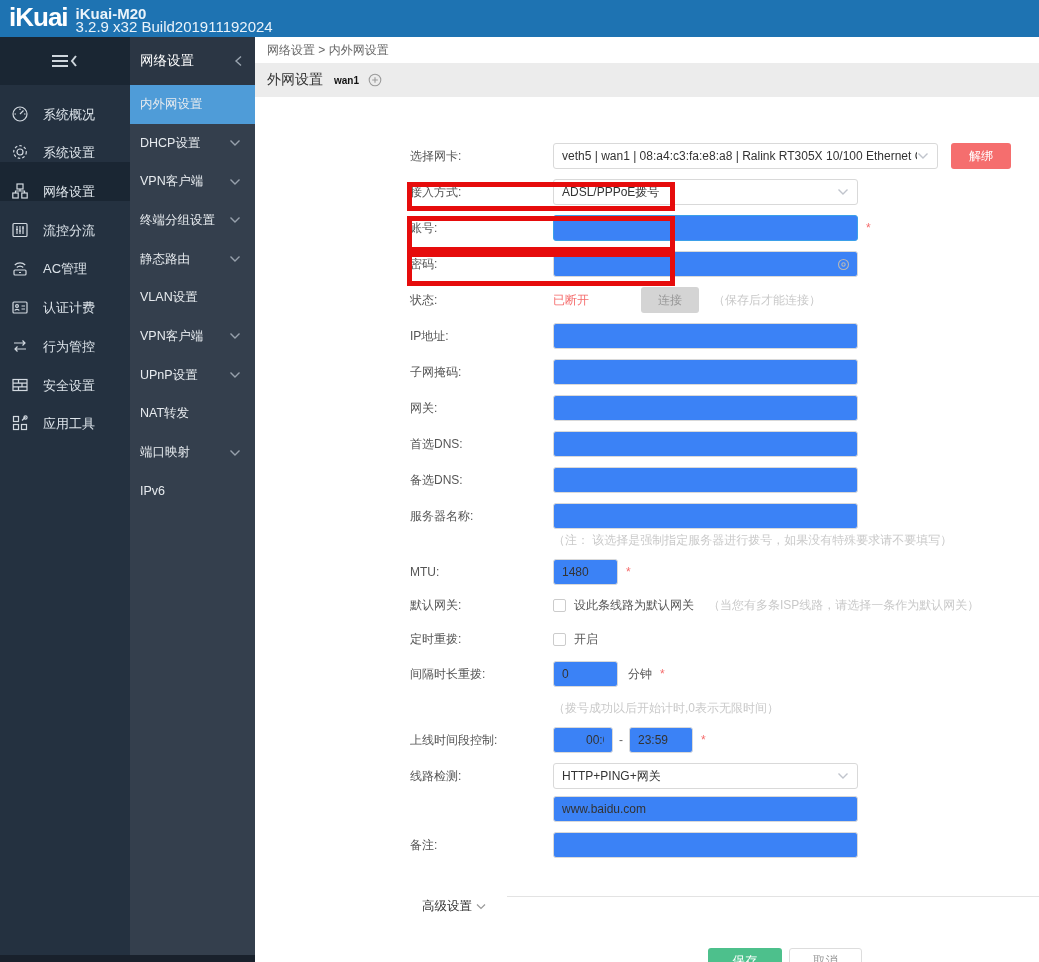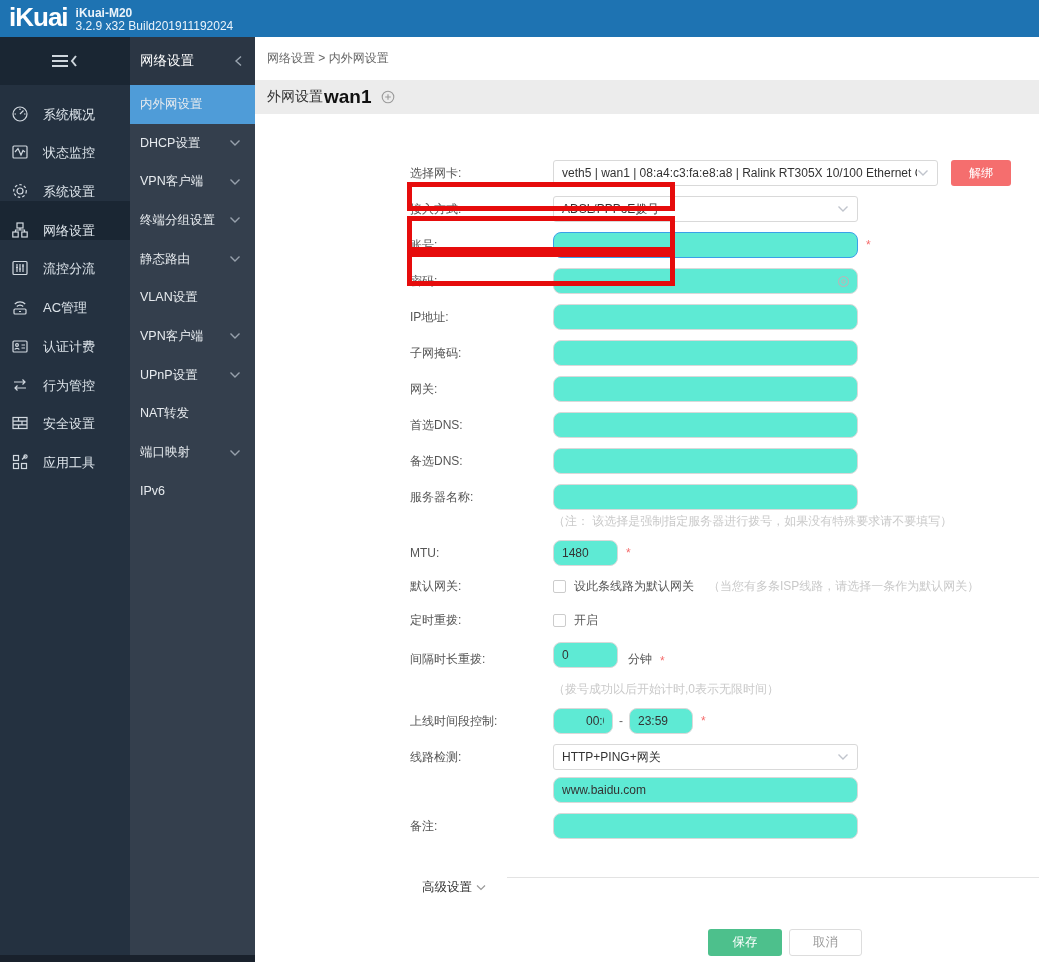--- a/index.html
+++ b/index.html
@@ -4,21 +4,21 @@
 <style>
   * { margin:0; padding:0; box-sizing:border-box; }
   html,body { width:1039px; height:962px; overflow:hidden; background:#fff;
     font-family:"Liberation Sans","DejaVu Sans",sans-serif; }
   body { position:relative; }
 
   
   .topbar { position:absolute; left:0; top:0; width:1039px; height:37px; background:#1e73b2;
     display:flex; align-items:center; }
   .logo { color:#fff; font-size:26px; font-weight:800; letter-spacing:-1px; margin:0 8px 2px 9px; }
-  .ver { color:#eaf3fa; font-size:12px; line-height:13px; padding-top:2px; }
+  .ver { color:#eaf3fa; font-size:15px; line-height:13px; padding-top:2px; }
   .ver .model { font-weight:bold; }
 
   
   .sidebar { position:absolute; left:0; top:37px; width:130px; height:925px; background:#243140; }
   .burger { height:48px; background:#1a2633; display:flex; align-items:center; justify-content:center;
     color:#cfd6dd; }
   .nav { }
   .nav-item { height:38.7px; display:flex; align-items:flex-end; padding-left:10px; cursor:pointer; }
   .nav-item.selected { background:#1a2633; }
   .nav-item .nicon { width:22px; height:20px; margin-right:11px; flex:none; display:flex; align-items:center; }
@@ -29,32 +29,32 @@
   .submenu { position:absolute; left:130px; top:37px; width:125px; height:925px; background:#343f4d; }
   .submenu-header { height:48px; background:#2b3644; display:flex; align-items:center;
     padding:0 12px 0 10px; color:#fff; font-size:13.5px; justify-content:space-between; }
   .sub-item { height:38.7px; display:flex; align-items:center; justify-content:space-between;
     padding:0 14px 0 10px; color:#e7ebef; font-size:12.5px; cursor:pointer; white-space:nowrap; }
   .sub-item.selected { background:#4f9cd8; }
   .side-bottom-strip { position:absolute; left:0; top:955px; width:255px; height:7px; background:#19212c; }
 
   
   .main { position:absolute; left:255px; top:37px; width:784px; height:925px; background:#fff; }
-  .breadcrumb { height:43px; display:flex; align-items:center; padding-left:12px; color:#666; font-size:12px; }
+  .breadcrumb { height:26px; display:flex; align-items:center; padding-left:12px; color:#666; font-size:12px; }
   .titlebar { height:34px; background:#ececec; display:flex; align-items:center; padding-left:12px; }
   .titlebar .t1 { font-size:14px; color:#333; }
-  .titlebar .t2 { font-size:19px; color:#111; font-weight:bold; margin-left:1px; }
+  .titlebar .t2 { font-size:10px; color:#111; font-weight:bold; margin-left:11px; }
   .titlebar .plus { margin-left:9px; display:flex; align-items:center; }
 
   
   .form { padding:46px 0 0 155px; position:relative; }
   .row { display:flex; align-items:center; height:26px; margin-bottom:10px; }
   .lbl { width:143px; flex:none; font-size:12px; color:#555; }
-  input.txt { height:26px; width:305px; border:1px solid #d9d9d9; border-radius:8px; padding:0 8px;
-    font-size:12px; color:#333; outline:none; font-family:inherit; background:#5eead4; }
+  input.txt { height:26px; width:305px; border:1px solid #d9d9d9; border-radius:3px; padding:0 8px;
+    font-size:12px; color:#333; outline:none; font-family:inherit; background:#3b82f6; }
   input.txt::placeholder { color:#bbb; }
   input.w-sm { width:65px; }
   input.w-t1 { width:60px;padding-left:32px; } input.w-t2 { width:64px; }
   input.focus-blue { border-color:#3ba0e9; }
   .iwrap { position:relative; display:flex; align-items:center; }
   .iwrap .eye { position:absolute; right:8px; display:flex; }
   .select { height:26px; width:305px; border:1px solid #d9d9d9; border-radius:3px; background:#fff;
     display:flex; align-items:center; justify-content:space-between; padding:0 8px; cursor:pointer; }
   .select .sel-text { font-size:12px; color:#333; white-space:nowrap; overflow:hidden; flex:1; }
   .select.w385 { width:385px; }
@@ -115,29 +115,20 @@
           <svg width="20" height="20" viewBox="0 0 20 20">
             <circle cx="10" cy="10" r="7"></circle>
             <path d="M10 10l3.5-3.5M10 4.5v1.5M4.5 10H6M15.5 10H14"></path>
           </svg>
         </span>
       <span class="nlabel">系统概况</span>
     </div>
     <div class="nav-item">
       <span class="nicon">
           <svg width="20" height="20" viewBox="0 0 20 20">
-            <rect x="3" y="4" width="14" height="12" rx="1"></rect>
-            <polyline points="5,10 8,6.5 11,13 13,8.5 15,10"></polyline>
-          </svg>
-        </span>
-      <span class="nlabel">状态监控</span>
-    </div>
-    <div class="nav-item">
-      <span class="nicon">
-          <svg width="20" height="20" viewBox="0 0 20 20">
             <circle cx="10" cy="10" r="3"></circle>
             <circle cx="10" cy="10" r="6.3" stroke-dasharray="2.6 2.1"></circle>
           </svg>
         </span>
       <span class="nlabel">系统设置</span>
     </div>
     <div class="nav-item selected">
       <span class="nicon">
           <svg width="20" height="20" viewBox="0 0 20 20">
             <rect x="7" y="3" width="6" height="5"></rect>
@@ -321,20 +312,26 @@
         <input class="txt" type="text" value="" style="">
         <span class="eye">
           <svg width="13" height="13" viewBox="0 0 13 13">
               <circle cx="6.5" cy="6.5" r="5" fill="none" stroke="#b7b7b7" stroke-width="1.1"></circle>
               <circle cx="6.5" cy="6.5" r="1.7" fill="none" stroke="#b7b7b7" stroke-width="1.1"></circle>
             </svg>
         </span>
       </div>
     </div>
 
+    <div class="row">
+      <span class="lbl">状态:</span>
+      <span class="status-text">已断开</span>
+      <button class="btn-gray">连接</button>
+      <span class="hint">（保存后才能连接）</span>
+    </div>
 
     <div class="row">
       <span class="lbl">IP地址:</span>
       <input class="txt" type="text" value="" style="">
     </div>
 
     <div class="row">
       <span class="lbl">子网掩码:</span>
       <input class="txt" type="text" value="" style="">
     </div>
@@ -374,21 +371,21 @@
       <span class="chklabel">设此条线路为默认网关</span>
       <span class="hint">（当您有多条ISP线路，请选择一条作为默认网关）</span>
     </div>
 
     <div class="row chkrow" style="margin-bottom:12px;">
       <span class="lbl">定时重拨:</span>
       <span class="chk"></span>
       <span class="chklabel">开启</span>
     </div>
 
-    <div class="row" style="margin-bottom:12px;align-items:flex-end;">
+    <div class="row" style="margin-bottom:12px;">
       <span class="lbl">间隔时长重拨:</span>
       <input class="txt w-sm" type="text" value="0" style="">
       <span class="unit">分钟</span>
       <span class="star">*</span>
     </div>
     <div class="note-line" style="margin-top:4px;">
       <span class="hint">（拨号成功以后开始计时,0表示无限时间）</span>
     </div>
 
     <div class="row">

